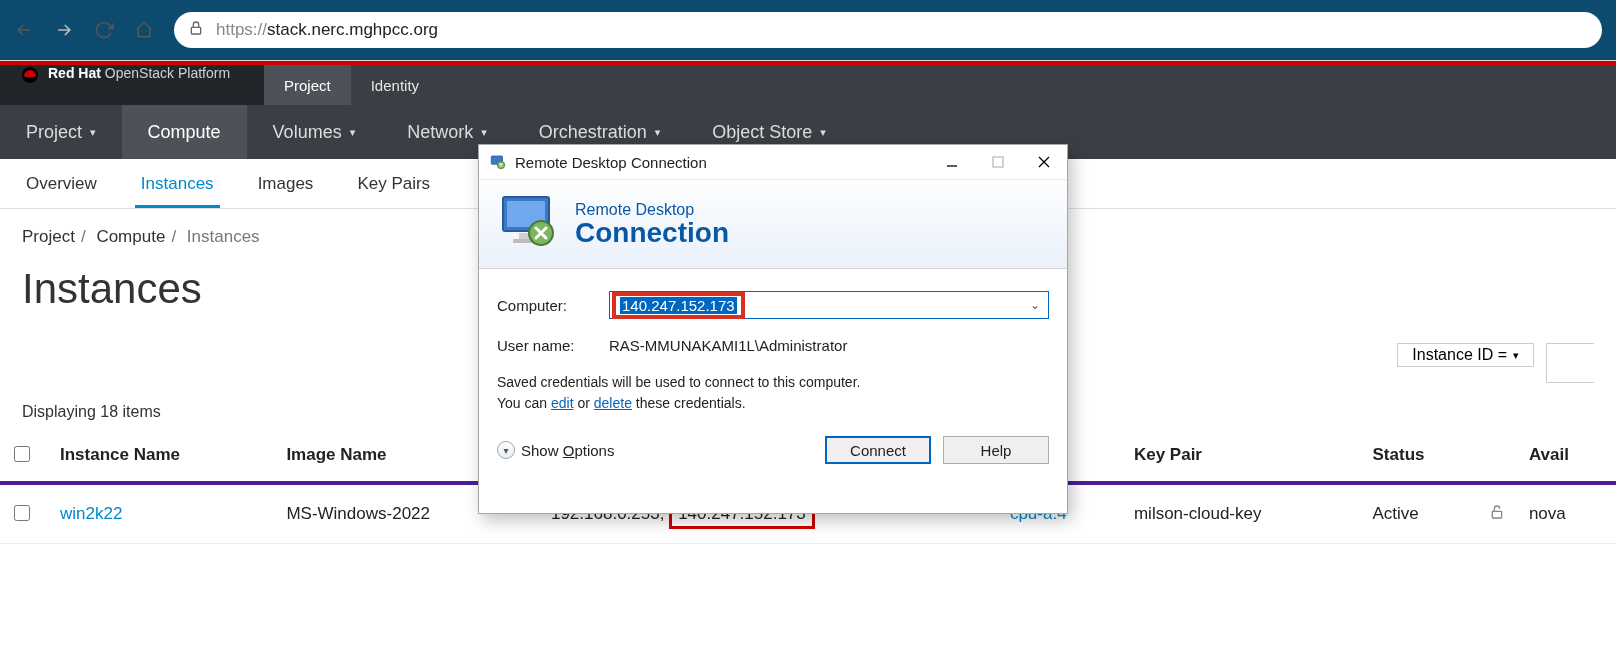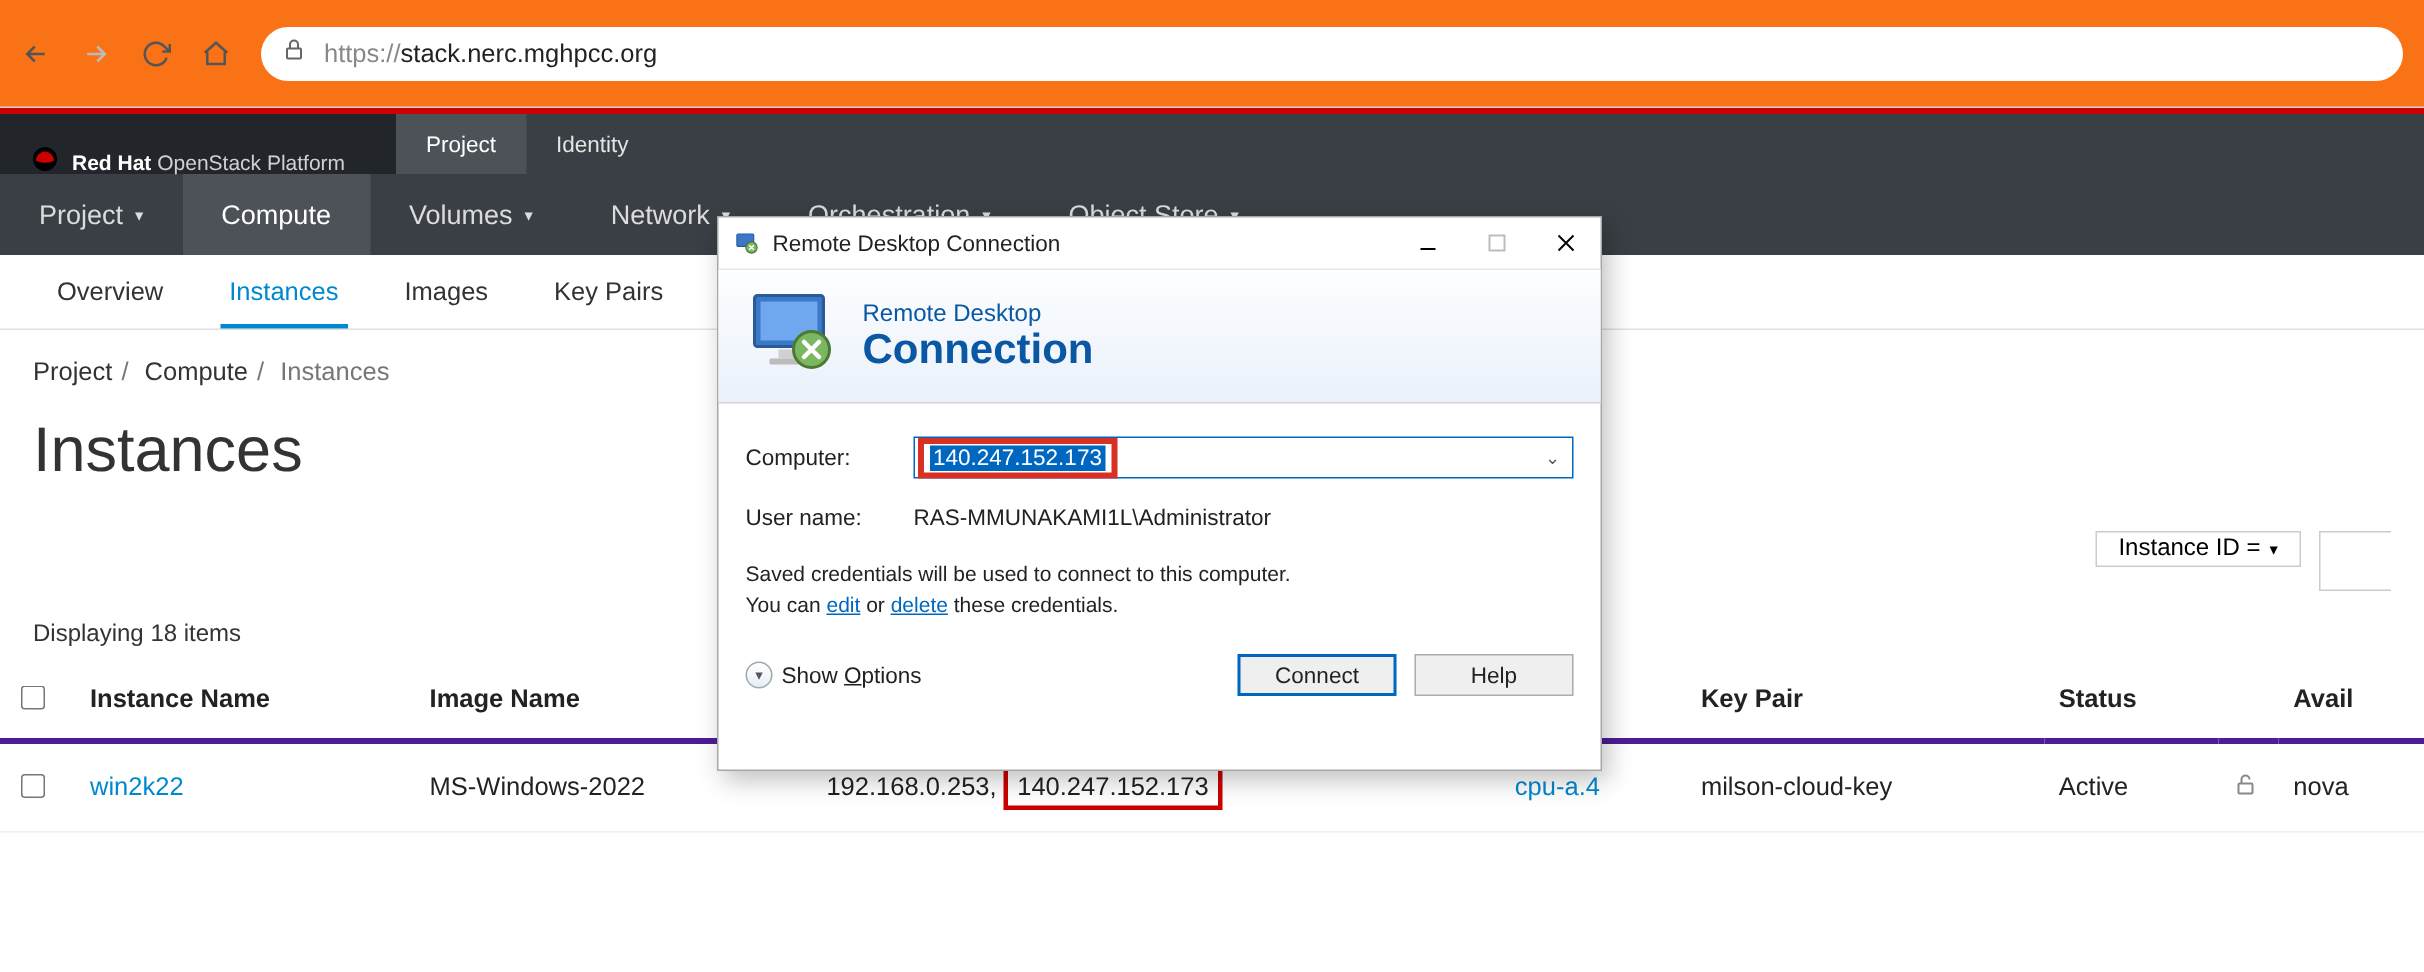--- a/index.html
+++ b/index.html
@@ -8,23 +8,23 @@
     font-family: "Helvetica Neue", Arial, sans-serif;
     font-size: 14px;
     background: #fff;
     overflow: hidden;
     width: 1616px;
     height: 648px;
     position: relative;
   }
   
   .browser-bar {
-    height: 72px;
+    height: 61px;
     width: 100%;
-    background: #f97316;
+    background: #0c4a6e;
     border-bottom: 1px solid #d7d7d7;
     display: flex;
     align-items: center;
     padding: 0 8px;
     gap: 8px;
   }
   .browser-btn {
     width: 32px; height: 32px;
     display: flex; align-items: center; justify-content: center;
     border-radius: 50%;
@@ -57,21 +57,21 @@
   .masthead {
     height: 40px;
     background: #393f44;
     display: flex;
     align-items: stretch;
   }
   .brand {
     width: 264px;
     background: #22262b;
     display: flex;
-    align-items: flex-end;
+    align-items: flex-start;
     padding-left: 20px;
     gap: 8px;
     color: #fff;
     font-size: 14px;
   }
   .brand-circle { position:relative; width:20px; height:20px; }
   .brand-circle svg { display:block; }
   .brand-bold { font-weight: 700; }
   .brand-light { font-weight: 300; color: #d0d0d0; }
   .top-tabs { display: flex; }
@@ -103,21 +103,21 @@
   .nav-item.active { background: #4d5258; color: #fff; }
   .caret { font-size: 11px; }
 
   
   .sub-nav {
     height: 50px;
     background: #fff;
     border-bottom: 1px solid #e0e0e0;
     display: flex;
     align-items: stretch;
-    padding-left: 16px;
+    padding-left: 4px;
   }
   .sub-nav-item {
     padding: 0 22px;
     display: flex;
     align-items: center;
     font-size: 17px;
     color: #333;
     cursor: pointer;
     position: relative;
   }

